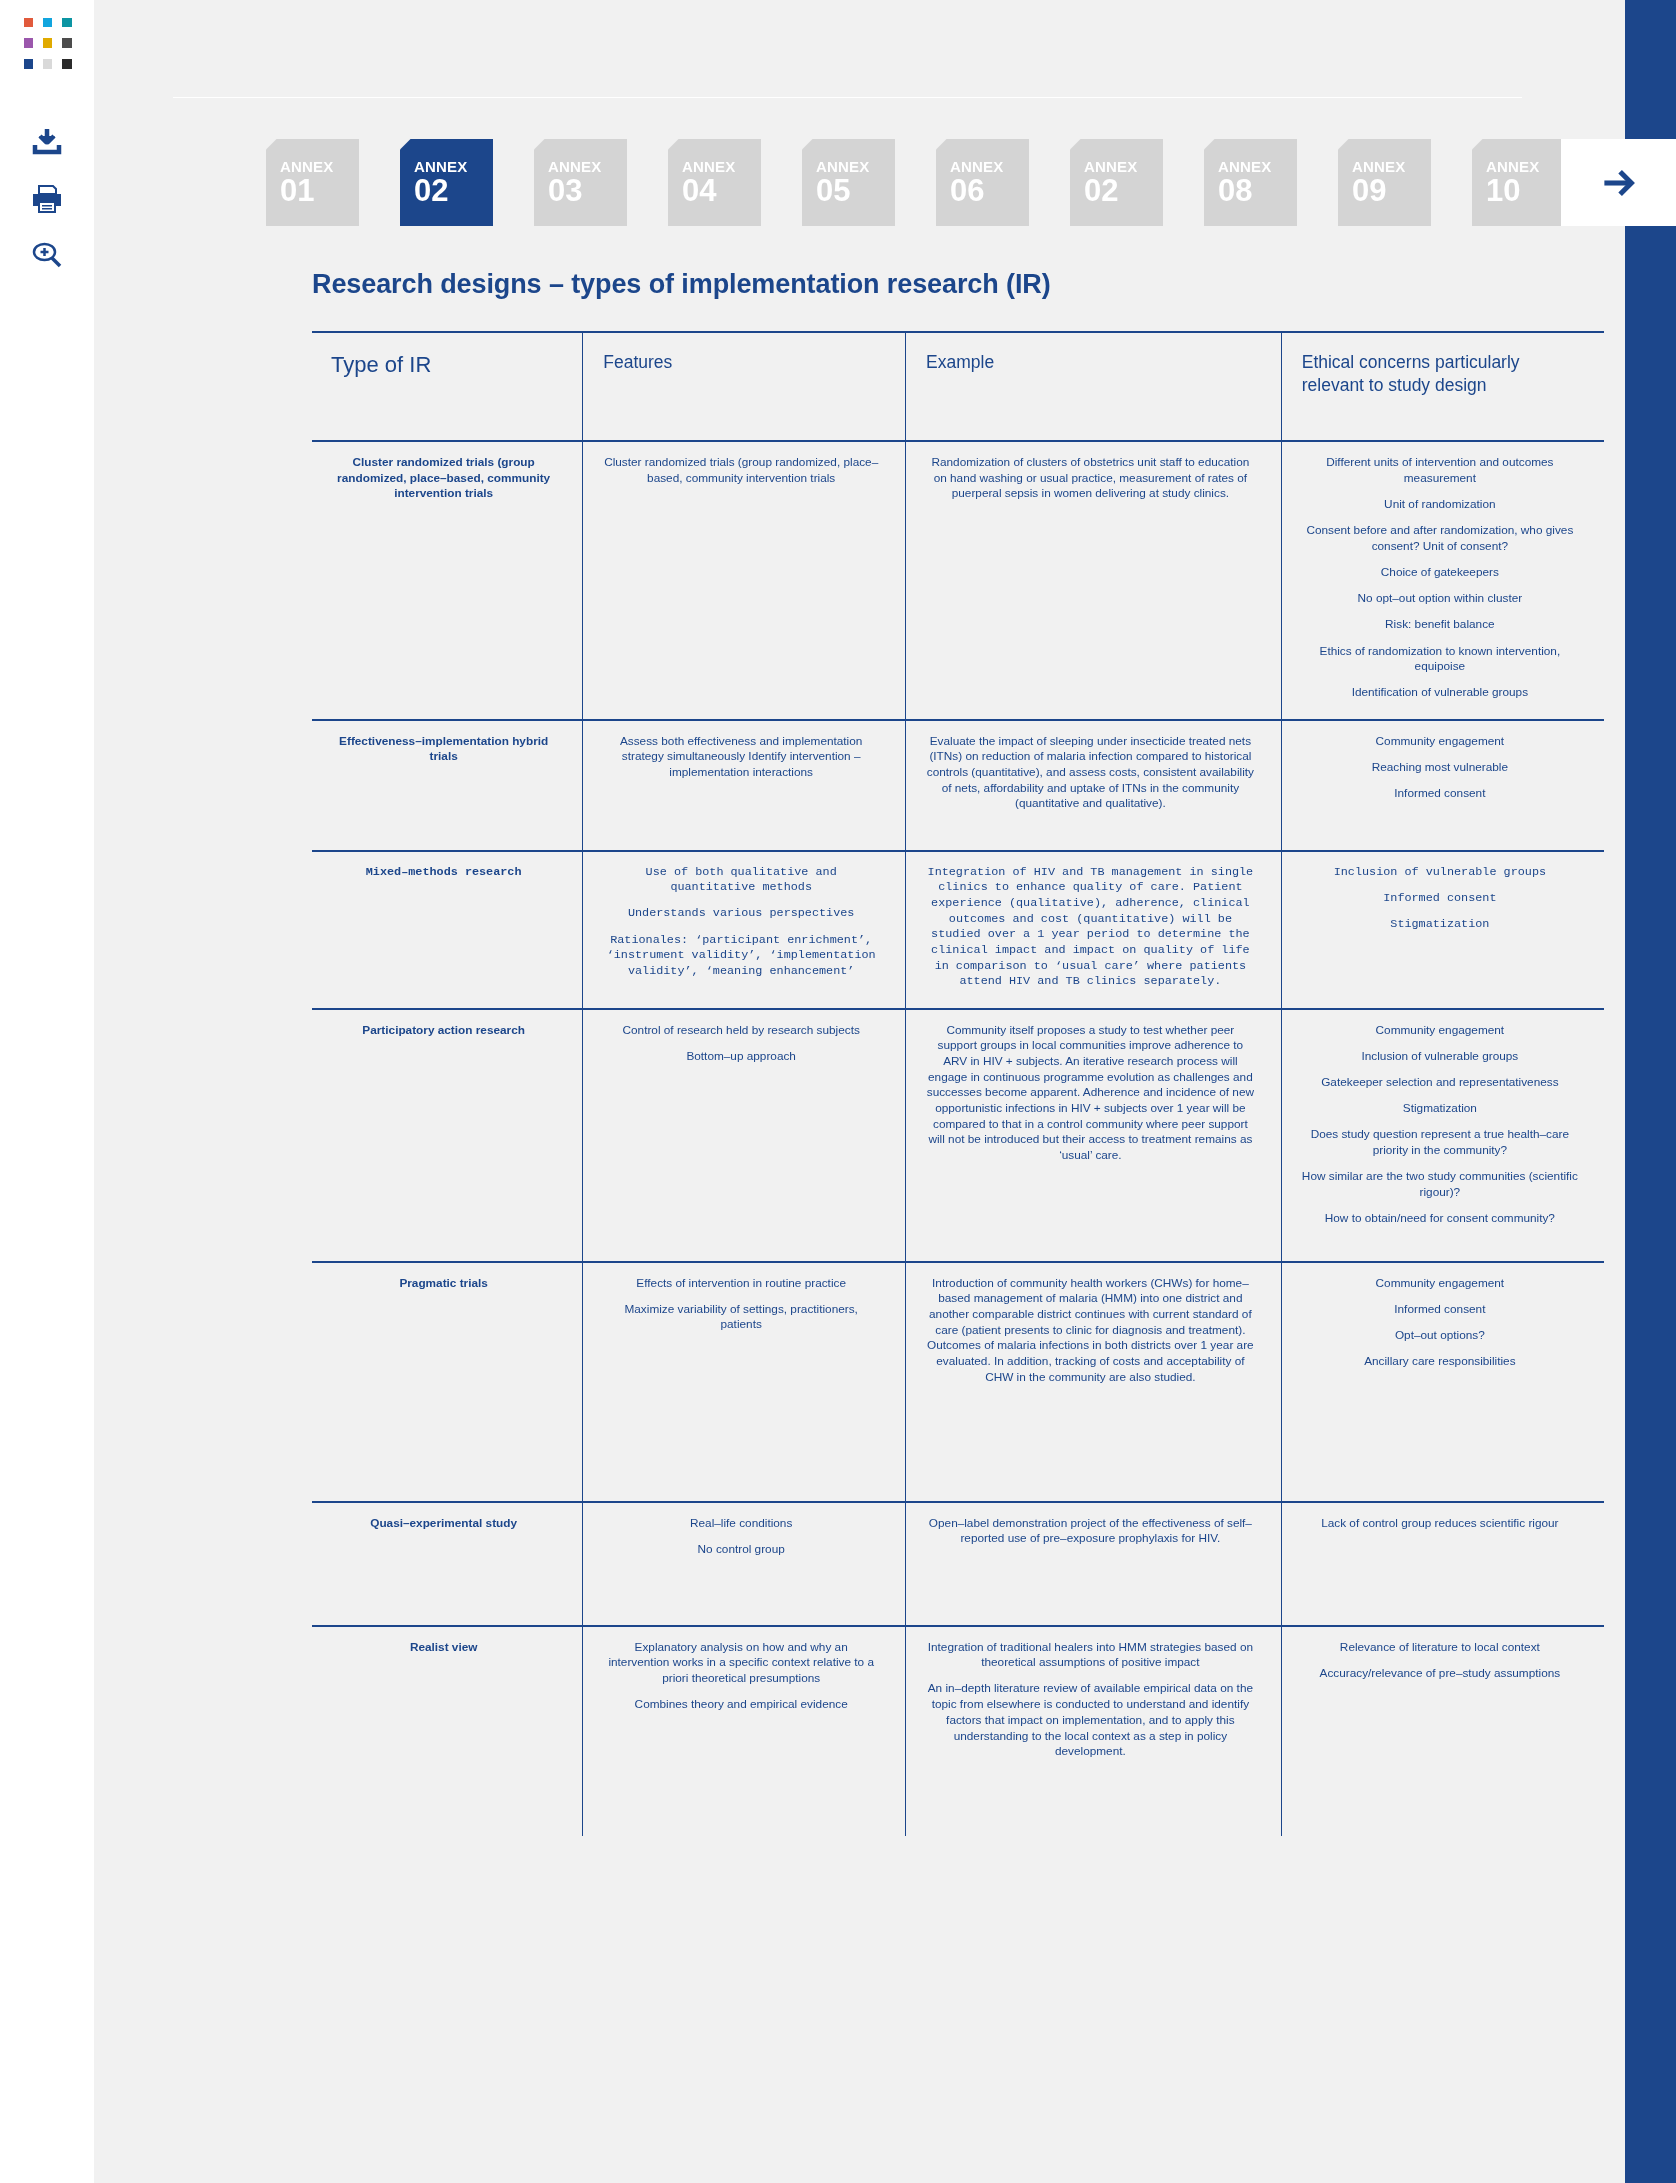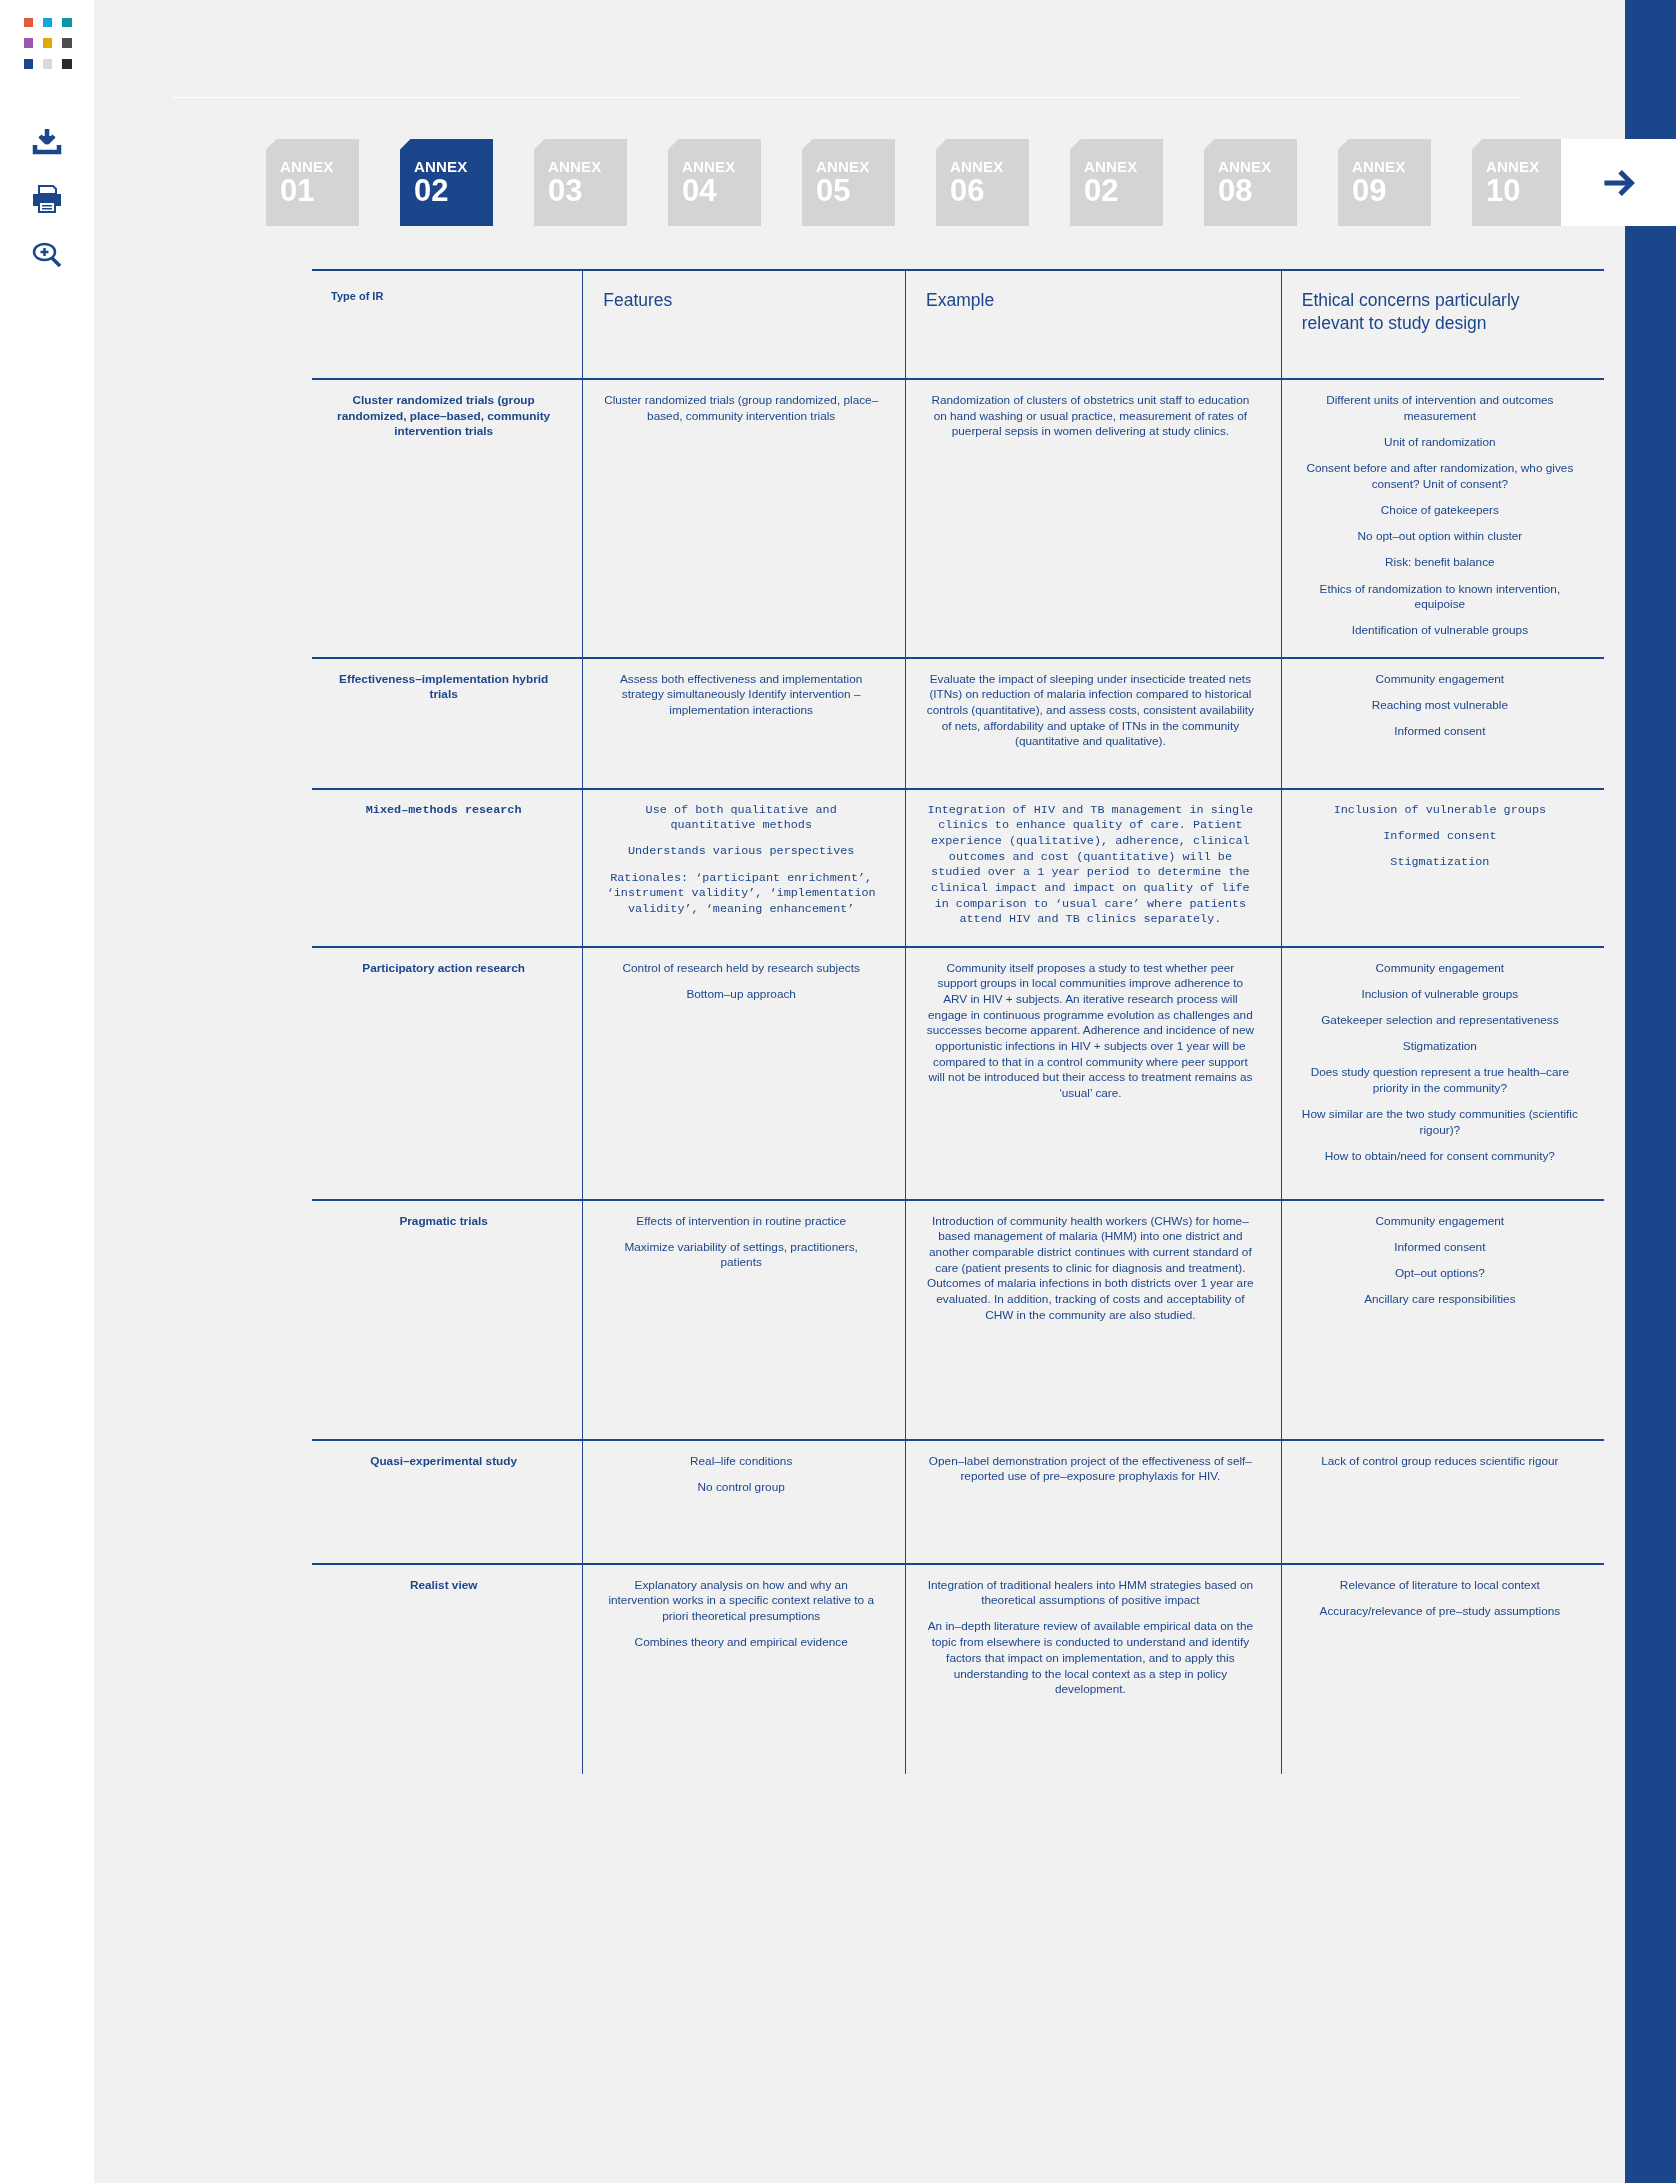--- a/index.html
+++ b/index.html
@@ -185,21 +185,21 @@
 
   .tbl th {
     text-align: left;
     font-weight: 400;
     color: #1c468b;
     font-size: 17.5px;
     line-height: 1.28;
     height: 109px;
     padding-top: 18.3px;
   }
-  .tbl th.bold { font-weight: 700; font-size: 11px; }
+  .tbl th.bold { font-weight: 400; font-size: 22px; }
 
   .cell-type {
     color: #1c468b;
     font-weight: 700;
     font-size: 11.8px;
     line-height: 1.33;
   }
   .cell-list { color: #1c468b; font-size: 11.8px; line-height: 1.33; }
   .cell-list li { list-style: none; margin-bottom: 10.5px; }
   .cell-list li:last-child { margin-bottom: 0; }
@@ -299,20 +299,21 @@
           <div class="tab-word">ANNEX</div>
           <div class="tab-num">09</div>
         </div>
         <div class="tab">
           <div class="tab-word">ANNEX</div>
           <div class="tab-num">10</div>
         </div>
       </div>
 
     <div class="content">
+      <h1 class="page-title">Research designs – types of implementation research (IR)</h1>
 
       <table class="tbl">
         <colgroup>
             <col class="c1">
             <col class="c2">
             <col class="c3">
             <col class="c4">
           </colgroup>
         <thead>
           <tr>

